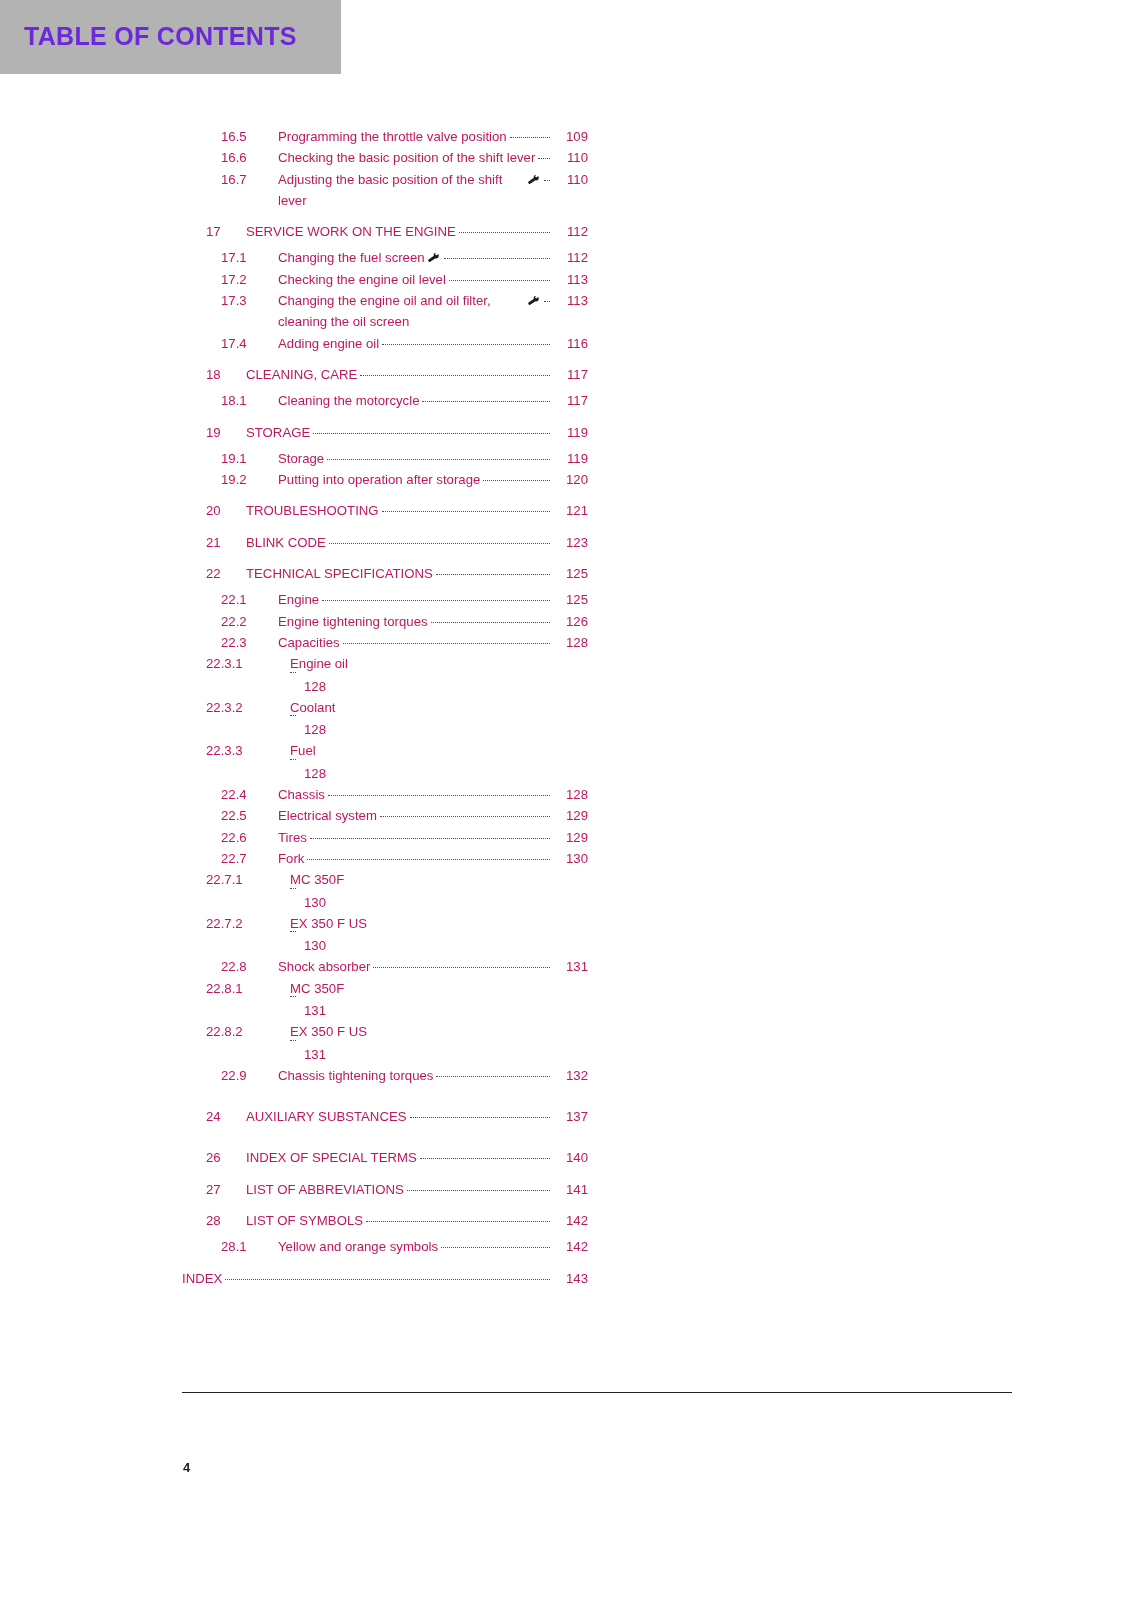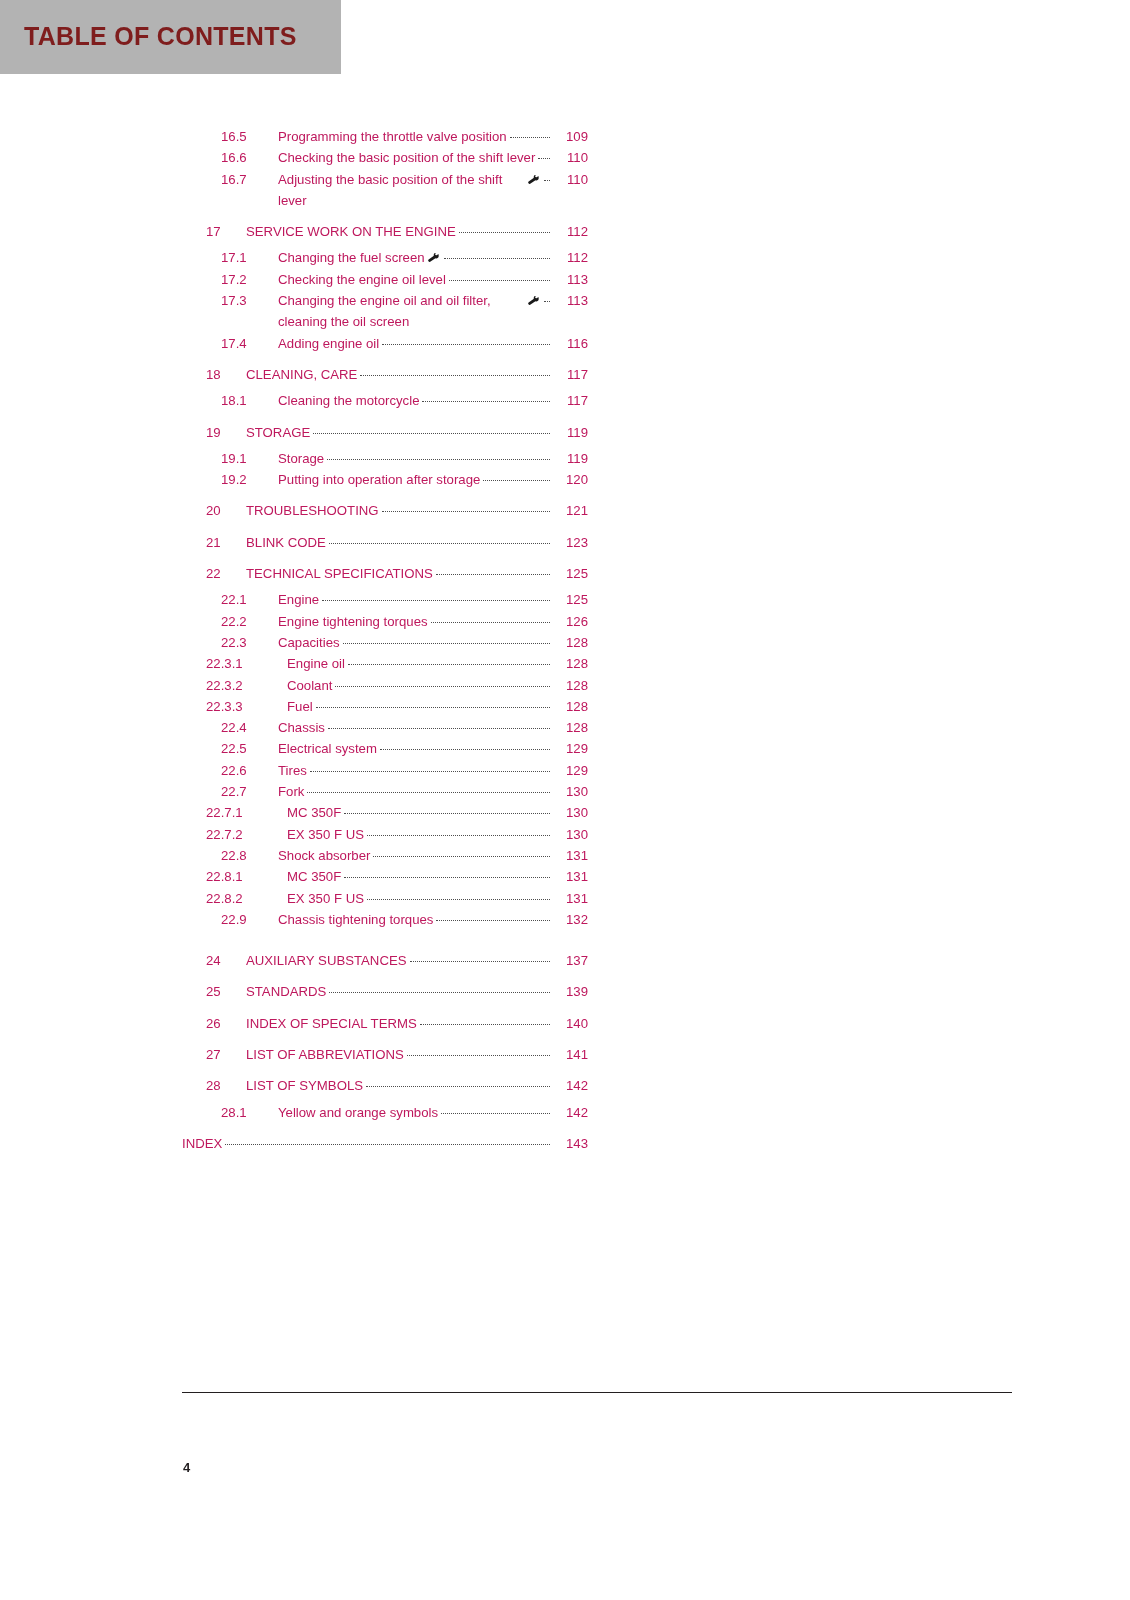--- a/index.html
+++ b/index.html
@@ -25,21 +25,21 @@
     height: 74px;
     background: #b3b3b3;
   }
   .header-title {
     position: absolute;
     left: 24px;
     top: 22px;
     font-size: 25px;
     font-weight: bold;
     letter-spacing: 0.3px;
-    color: #7f1d1d;
+    color: #6d28d9;
   }
 
   
   .toc {
     position: absolute;
     left: 182px;
     top: 126px;
     width: 406px;
   }
 
@@ -64,21 +64,21 @@
   .num.lvl3 { width: 57px; }
 
   
   .mid {
     flex: 1 1 auto;
     min-width: 0;
     position: relative;
     display: flex;
     align-items: baseline;
   }
-  .mid.indent3 { padding-left: 24px; }
+  .mid.indent3 { padding-left: 24px; flex-direction: column; }
 
   .title {
     white-space: normal;
   }
   .leader {
     flex: 1 1 auto;
     margin: 0 2px 0 3px;
     position: relative;
     top: -3px;
     border-bottom: 1.2px dotted #4d4d4d;
@@ -412,28 +412,20 @@
     <div class="gap-lvl1"></div>
     <div class="row">
       <div class="num lvl1">24</div>
       <div class="mid">
         <span class="title caps">AUXILIARY SUBSTANCES</span>
         <span class="leader"></span>
         <span class="page">137</span>
       </div>
     </div>
     <div class="gap-lvl1"></div>
-    <div class="row">
-      <div class="num lvl1">25</div>
-      <div class="mid">
-        <span class="title caps">STANDARDS</span>
-        <span class="leader"></span>
-        <span class="page">139</span>
-      </div>
-    </div>
     <div class="gap-lvl1"></div>
     <div class="row">
       <div class="num lvl1">26</div>
       <div class="mid">
         <span class="title caps">INDEX OF SPECIAL TERMS</span>
         <span class="leader"></span>
         <span class="page">140</span>
       </div>
     </div>
     <div class="gap-lvl1"></div>

